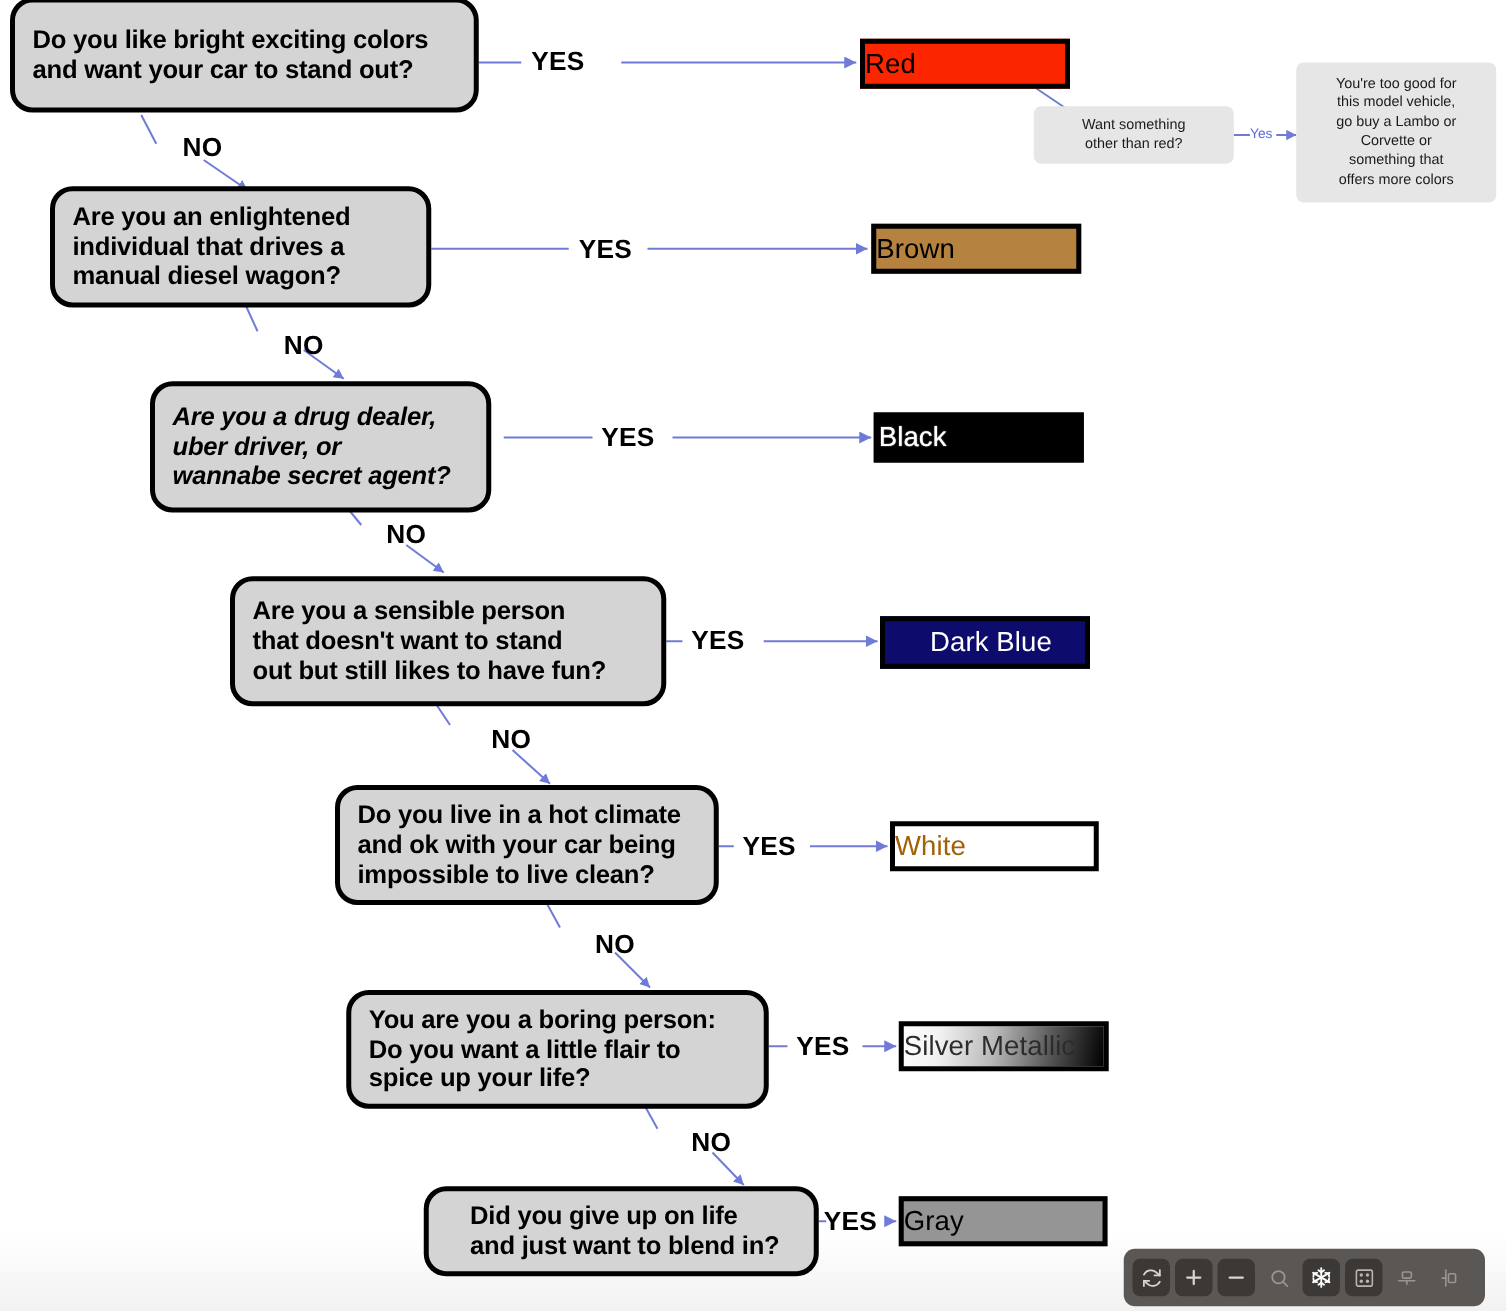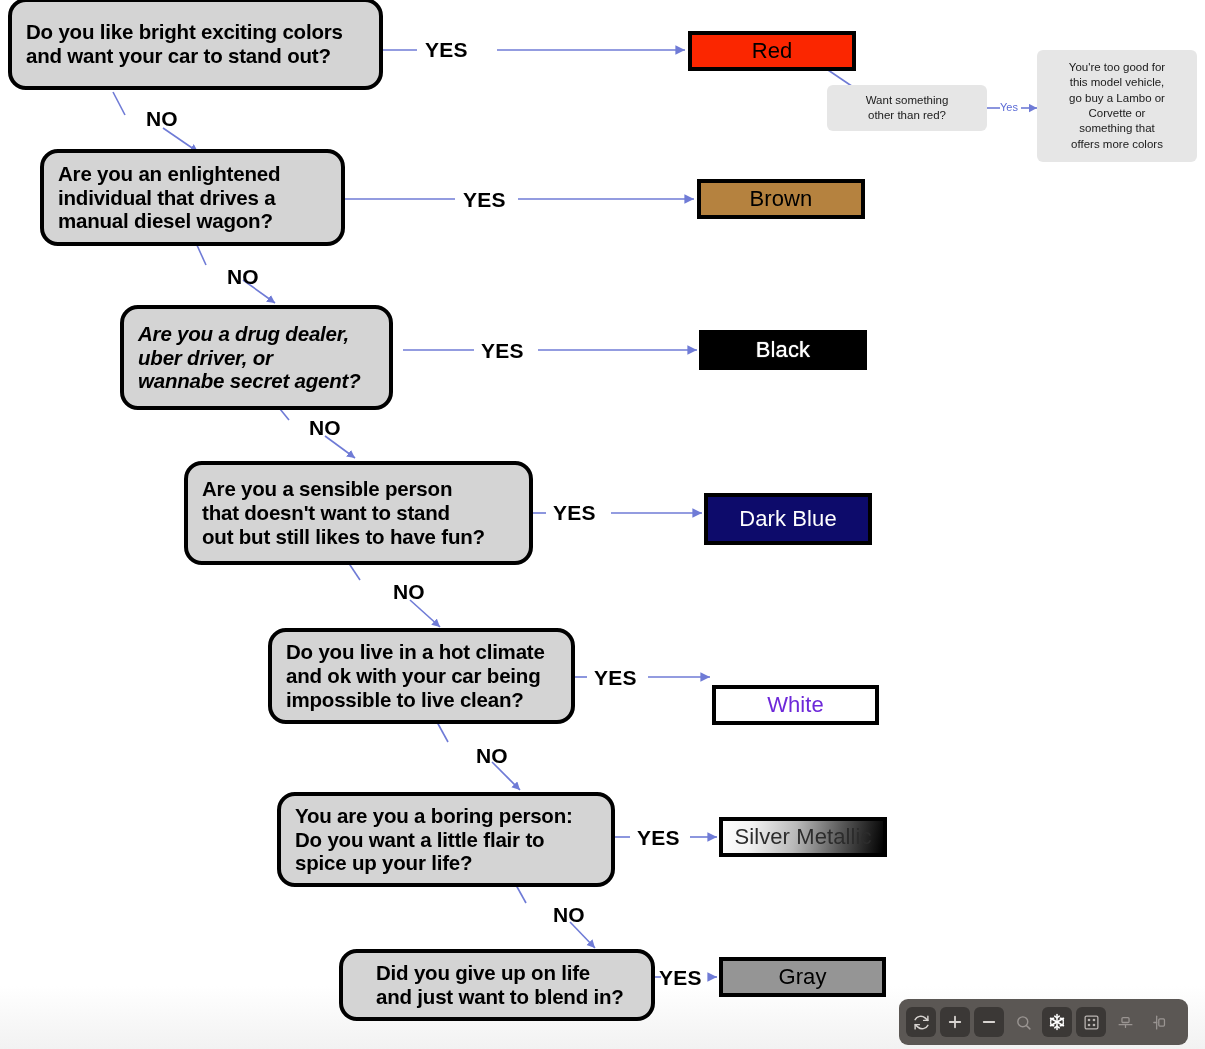--- a/index.html
+++ b/index.html
@@ -38,31 +38,30 @@
     white-space: pre-line;
   }
 
   
   .cnode {
     position: absolute;
     border: 4px solid #000000;
     border-radius: 0;
     display: flex;
     align-items: center;
-    justify-content: center;
     font-size: 22px;
     font-weight: normal;
     letter-spacing: 0.1px;
   }
   .cnode.red      { background: #fb2600; color: #000; }
   .cnode.brown    { background: #b5823f; color: #000; }
   .cnode.black    { background: #000000; color: #ffffff;
                     text-shadow: 0 0 1px #fff; }
   .cnode.darkblue { background: #0d0b6b; color: #ffffff; }
-  .cnode.white    { background: #ffffff; color: #6d28d9; margin-top: 28px; }
+  .cnode.white    { background: #ffffff; color: #a16207; }
   .cnode.silver   { background: linear-gradient(100deg,#ffffff 0%,#f2f2f2 18%,#b9b9b9 45%,#5a5a5a 72%,#000000 100%);
                     color: #2c2c2c; }
   .cnode.gray     { background: #959595; color: #000; }
 
   
   .ylabel {
     position: absolute;
     font-size: 21px;
     font-weight: bold;
     color: #000;
@@ -231,21 +230,21 @@
   </div>
 
   <div class="cnode brown" style="left:697px; top:179px; width:168px; height:40px;">
     <span>Brown</span>
   </div>
 
   <div class="cnode black" style="left:699px; top:330px; width:168px; height:40px;">
     <span>Black</span>
   </div>
 
-  <div class="cnode darkblue" style="left:704px; top:493px; width:168px; height:52px;">
+  <div class="cnode darkblue" style="left:704px; top:493px; width:168px; height:42px;padding-left:36px;">
     <span>Dark Blue</span>
   </div>
 
   <div class="cnode white" style="left:712px; top:657px; width:167px; height:40px;">
     <span>White</span>
   </div>
 
   <div class="cnode silver" style="left:719px; top:817px; width:168px; height:40px;">
     <span>Silver Metallic</span>
   </div>

